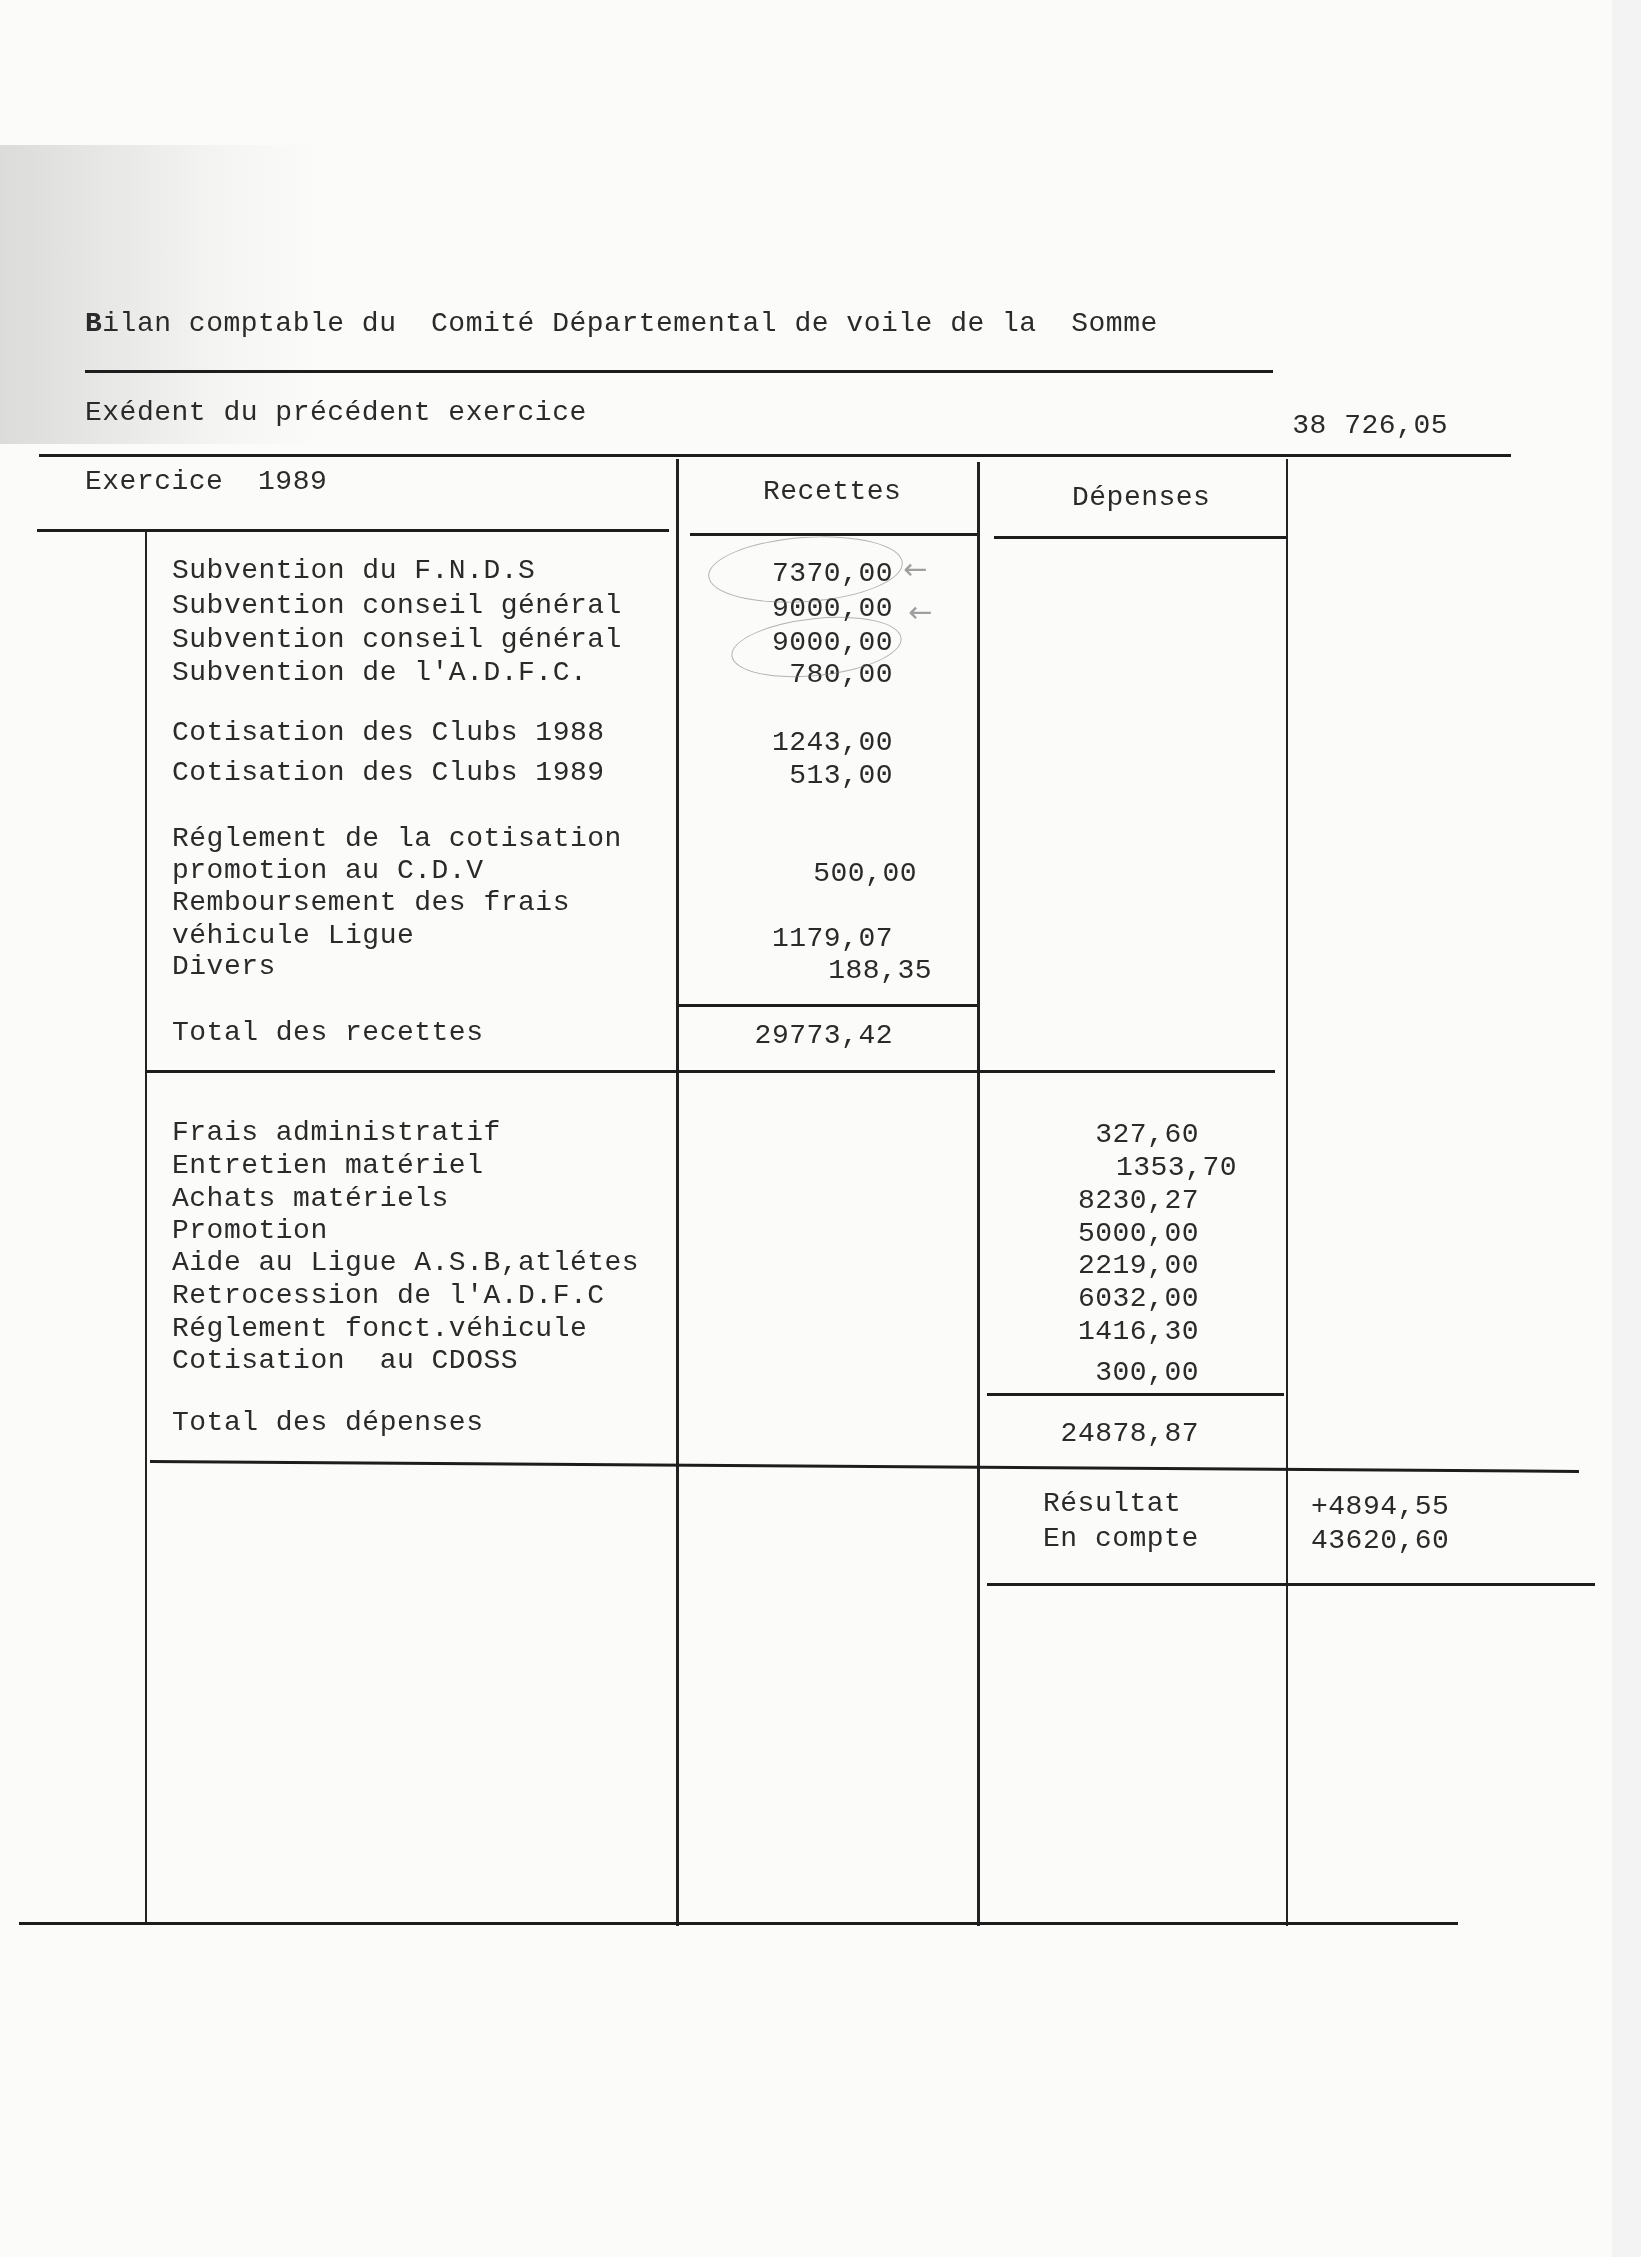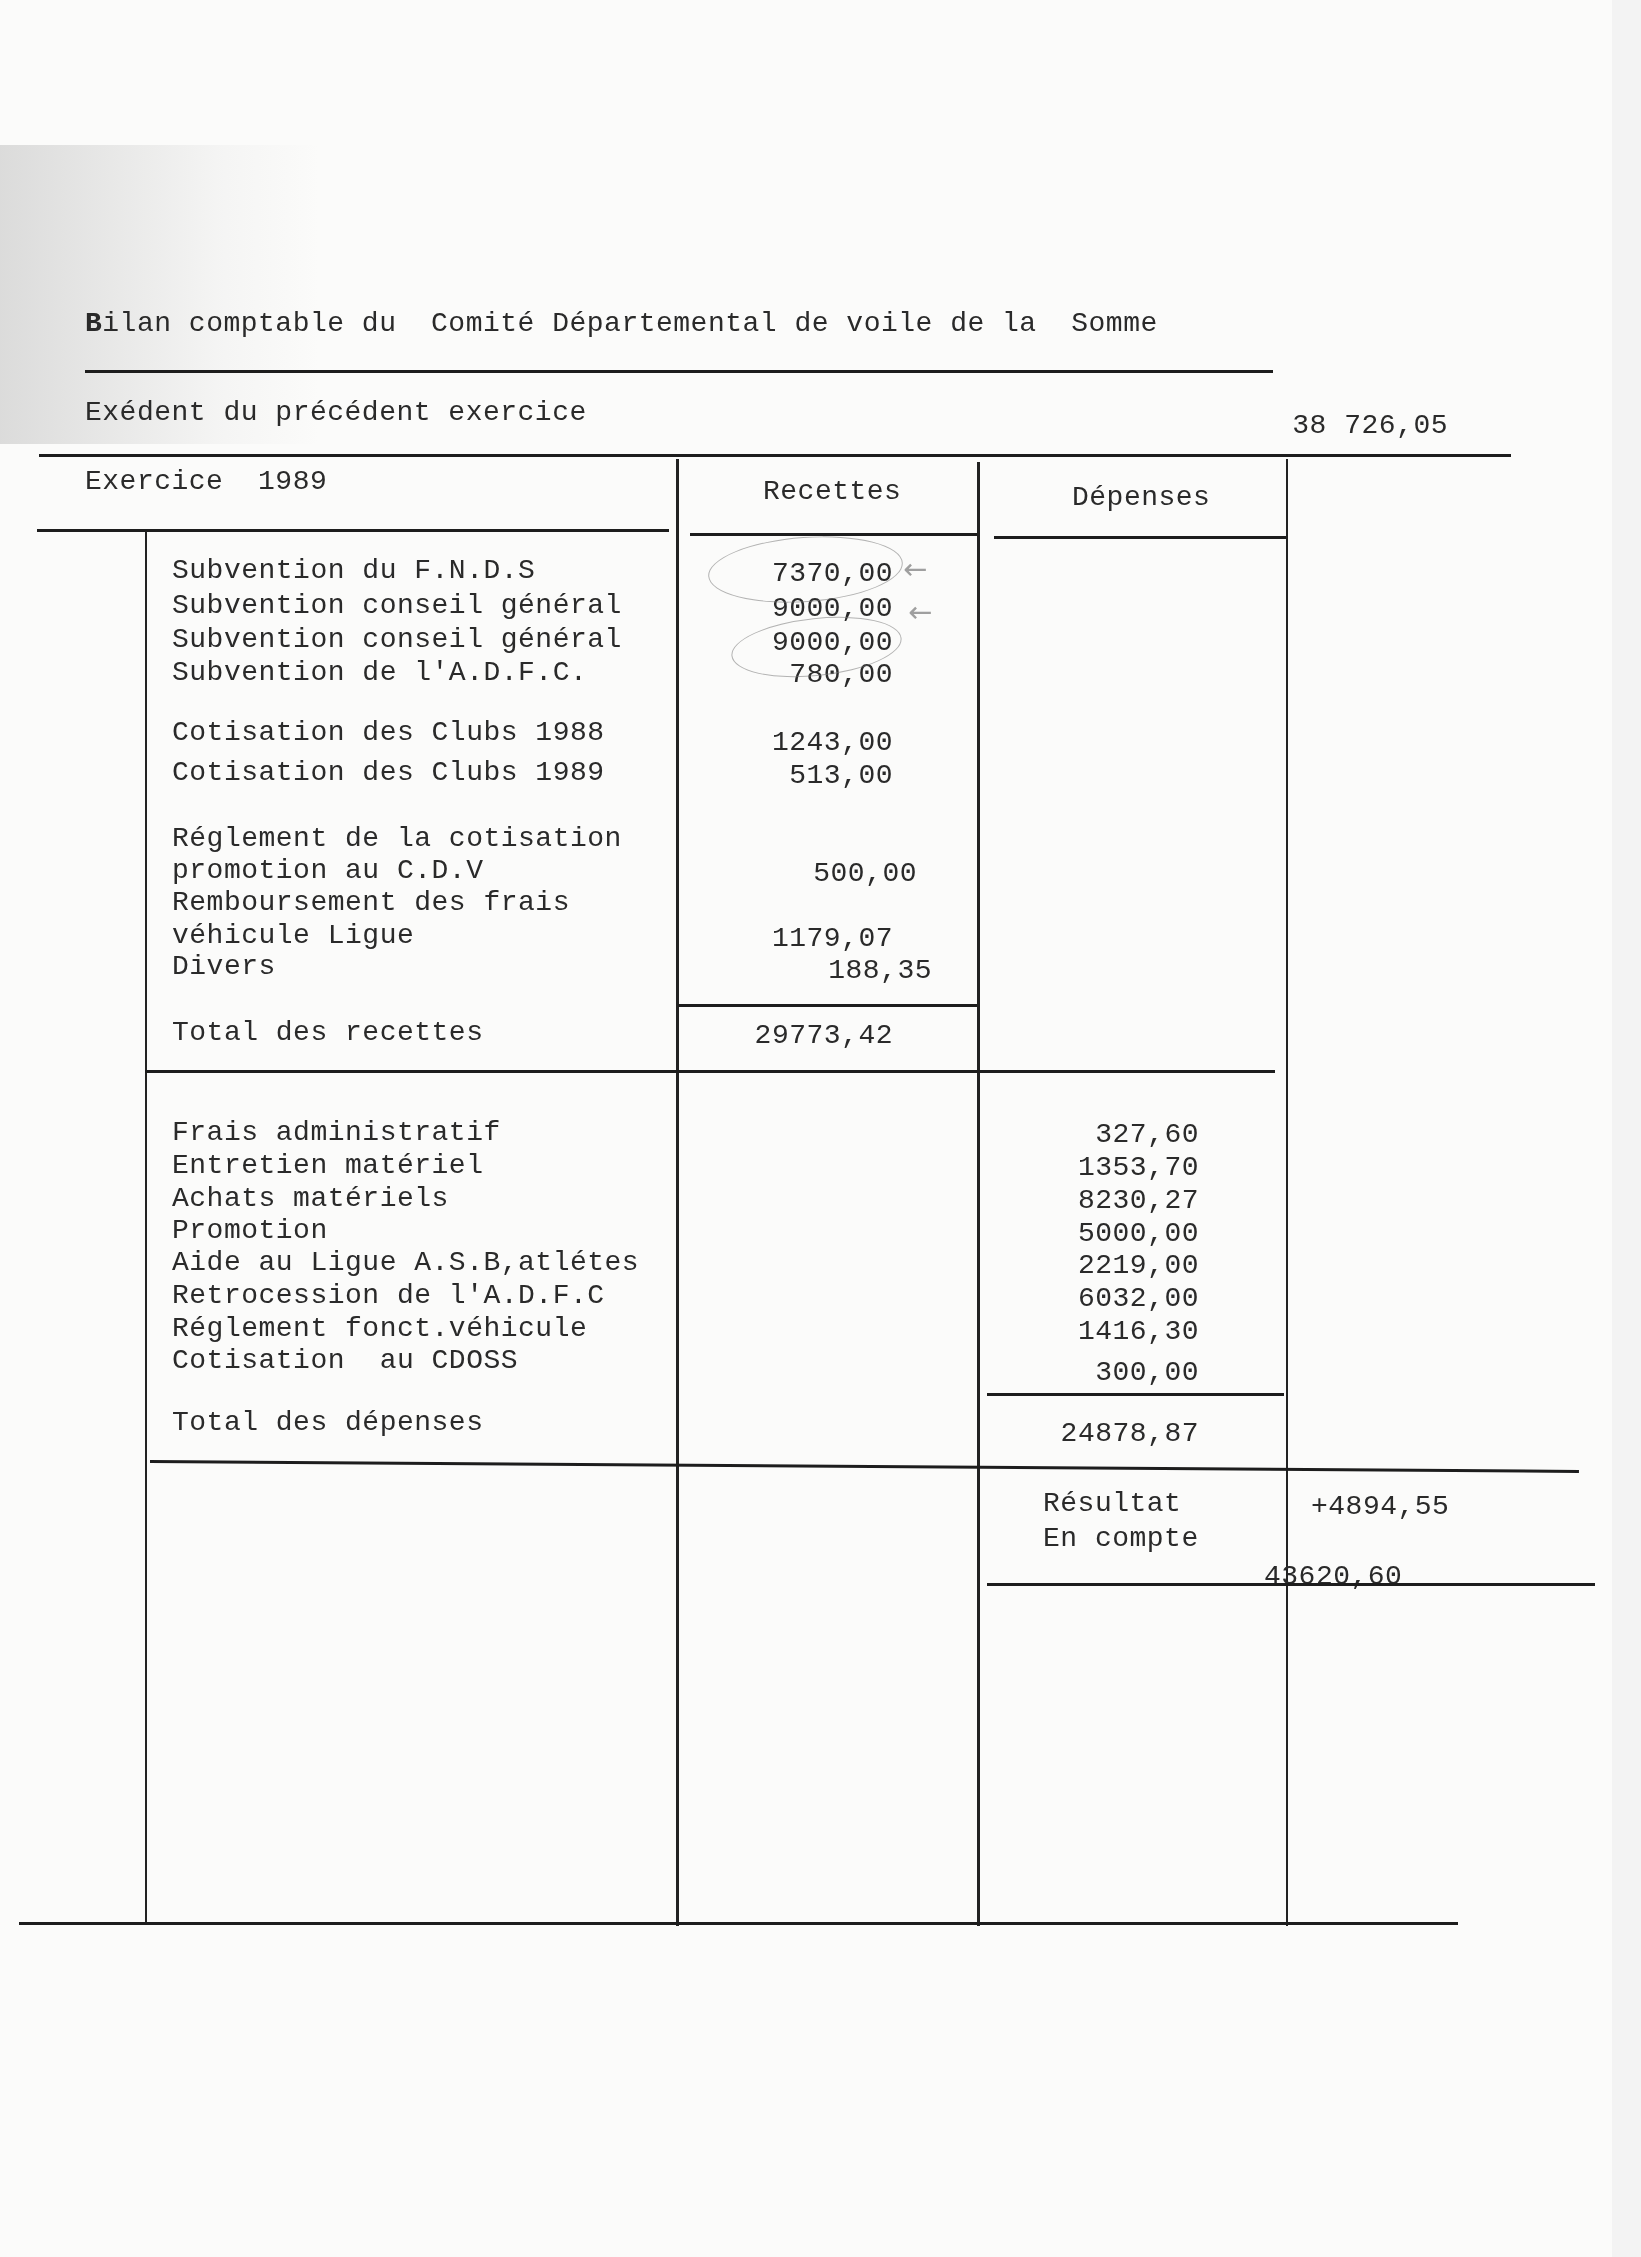--- a/index.html
+++ b/index.html
@@ -82,21 +82,21 @@
 
 <div class="hline" style="left:678px; top:1004px; width:299px;"></div>
 <div class="txt" style="left:172px; top:1016px;">Total des recettes</div>
 <div class="txt num" style="left:676px; top:1019px; width:217px;">29773,42</div>
 
 <div class="hline" style="left:145px; top:1070px; width:1130px;"></div>
 
 <div class="txt" style="left:172px; top:1116px;">Frais administratif</div>
 <div class="txt num" style="left:977px; top:1118px; width:222px;">327,60</div>
 <div class="txt" style="left:172px; top:1149px;">Entretien matériel</div>
-<div class="txt num" style="left:977px; top:1151px; width:222px;">1353,70</div>
+<div class="txt num" style="left:977px; top:1151px; width:222px;padding-left:38px;">1353,70</div>
 <div class="txt" style="left:172px; top:1182px;">Achats matériels</div>
 <div class="txt num" style="left:977px; top:1184px; width:222px;">8230,27</div>
 <div class="txt" style="left:172px; top:1214px;">Promotion</div>
 <div class="txt num" style="left:977px; top:1217px; width:222px;">5000,00</div>
 <div class="txt" style="left:172px; top:1246px;">Aide au Ligue A.S.B,atlétes</div>
 <div class="txt num" style="left:977px; top:1249px; width:222px;">2219,00</div>
 <div class="txt" style="left:172px; top:1279px;">Retrocession de l'A.D.F.C</div>
 <div class="txt num" style="left:977px; top:1282px; width:222px;">6032,00</div>
 <div class="txt" style="left:172px; top:1312px;">Réglement fonct.véhicule</div>
 <div class="txt num" style="left:977px; top:1315px; width:222px;">1416,30</div>
@@ -105,18 +105,18 @@
 
 <div class="hline" style="left:987px; top:1393px; width:297px;"></div>
 <div class="txt" style="left:172px; top:1406px;">Total des dépenses</div>
 <div class="txt num" style="left:977px; top:1417px; width:222px;">24878,87</div>
 
 <div class="hline" style="left:150px; top:1460px; width:1429px; transform:rotate(0.4deg); transform-origin:left;"></div>
 
 <div class="txt" style="left:1043px; top:1487px;">Résultat</div>
 <div class="txt" style="left:1311px; top:1490px;">+4894,55</div>
 <div class="txt" style="left:1043px; top:1522px;">En compte</div>
-<div class="txt" style="left:1264px; top:1524px;margin-top:36px;">43620,60</div>
+<div class="txt" style="left:1311px; top:1524px;">43620,60</div>
 
 <div class="hline" style="left:987px; top:1583px; width:608px;"></div>
 
 <div class="hline" style="left:19.3px; top:1922px; width:1439px;"></div>
 
 
 </body></html>

